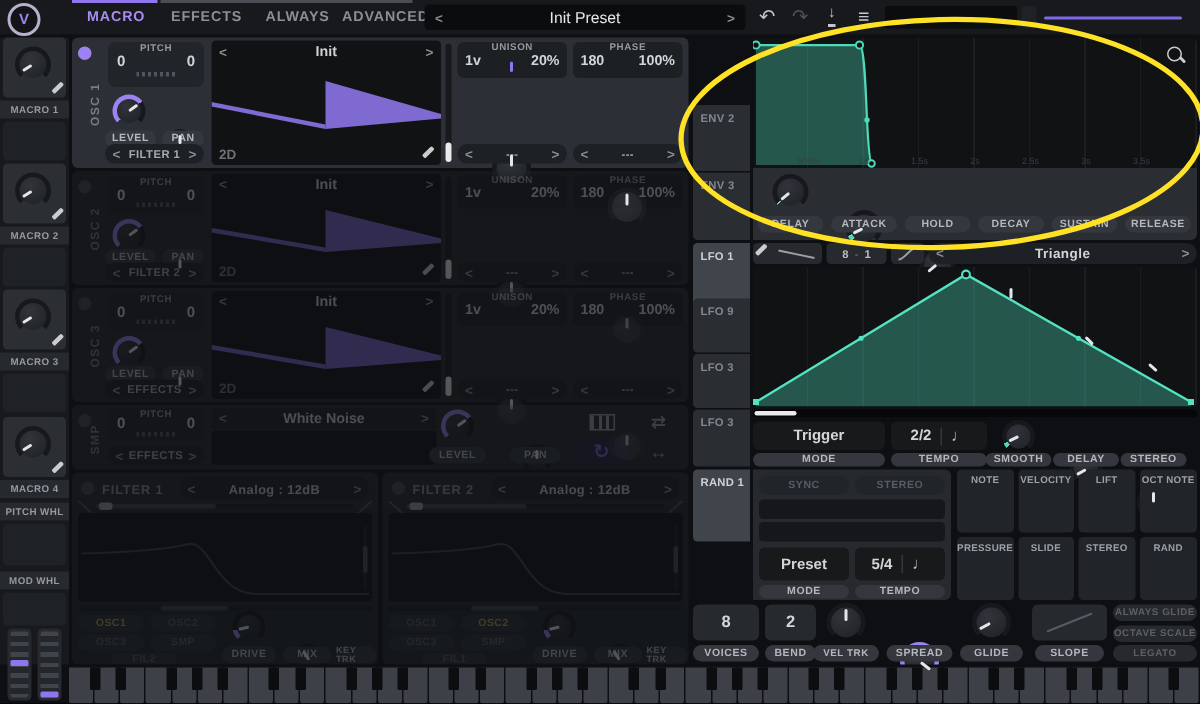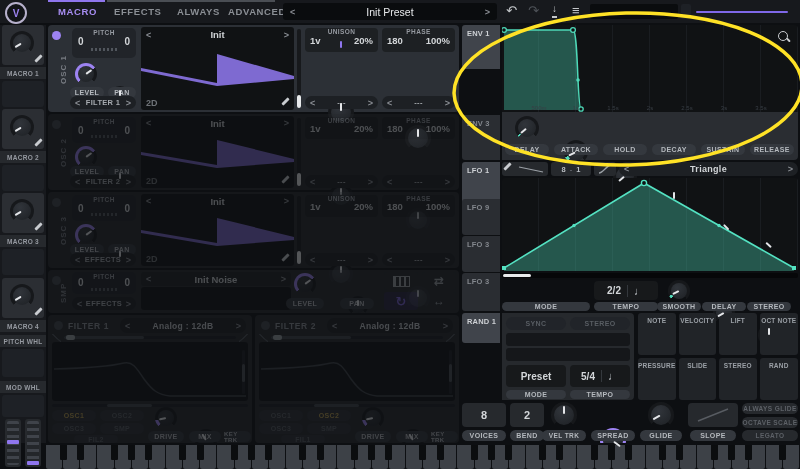--- a/index.html
+++ b/index.html
@@ -404,21 +404,21 @@
         <span class="dots" style="top:16px;"></span>
         <span class="pv" style="right:6px;top:5px;">0</span>
       </div>
       <div class="selpill" style="left:24px;bottom:3px;width:64px;">
         <span class="chev">&lt;</span>
         <span class="selv">EFFECTS</span>
         <span class="chev">&gt;</span>
       </div>
       <div class="display" style="left:93px;top:2px;width:150px;height:14px;background:#1d2023;display:flex;align-items:center;justify-content:space-between;padding:0 5px;box-sizing:border-box;">
         <span class="chev">&lt;</span>
-        <span class="wavetitle">Init Noise</span>
+        <span class="wavetitle">White Noise</span>
         <span class="chev">&gt;</span>
       </div>
       <div class="display" style="left:93px;top:17px;width:150px;height:23px;"></div>
       <div class="knob k22 abs" style="left:246px;top:3px;--v:.7;--c:#9d83f2;">
           <i class="ptr"></i>
         </div>
       <div class="knob plain k20 abs" style="left:300px;top:4px;--v:.5;">
           <i class="ptr"></i>
         </div>
       <div class="pill" style="left:238px;top:28px;width:38px;">LEVEL</div>
@@ -524,21 +524,21 @@
       <div class="knob plain k22 abs" style="left:183px;top:92px;--v:.5;">
           <i class="ptr"></i>
         </div>
       <div class="pill" style="left:100px;top:116px;width:36px;">DRIVE</div>
       <div class="pill" style="left:141px;top:116px;width:32px;">MIX</div>
       <div class="pill" style="left:176px;top:116px;width:27px;font-size:6px;">KEY TRK</div>
     </div>
   </div>
 
   <div class="abs" style="left:462px;top:25px;width:336px;height:135px;">
-    <div class="stab active" style="top:0;height:44px;">ENV 1</div>
+    <div class="stab" style="top:45px;height:44px;">ENV 2</div>
     <div class="stab" style="top:90px;height:45px;">ENV 3</div>
     <div class="display gridbg" style="left:40px;top:0;width:296px;height:87px;border-radius:0 4px 0 0;">
       <svg width="296" height="87" viewBox="0 0 296 87">
         <path d="M2,5 L71,5 C74,5 75,30 76,55 C77,75 78,84 79,84 L79,85 L2,85 Z" fill="rgba(78,217,184,.35)"></path>
         <path d="M2,5 L71,5 C74,5 75,30 76,55 C77,75 78,84 79,84" fill="none" stroke="#4ed9b8" stroke-width="1.5"></path>
         <circle cx="2" cy="5" r="2.4" fill="#101214" stroke="#4ed9b8" stroke-width="1.3"></circle>
         <circle cx="71" cy="5" r="2.4" fill="#101214" stroke="#4ed9b8" stroke-width="1.3"></circle>
         <circle cx="76" cy="55" r="1.8" fill="#4ed9b8"></circle>
         <circle cx="79" cy="84" r="2.2" fill="#101214" stroke="#4ed9b8" stroke-width="1.3"></circle>
       </svg>
@@ -615,20 +615,23 @@
         <circle cx="72" cy="47.5" r="1.7" fill="#54e2c2"></circle>
         <circle cx="217" cy="47.5" r="1.7" fill="#54e2c2"></circle>
         <rect x="0" y="88" width="4" height="4" fill="#54e2c2"></rect>
         <rect x="290" y="88" width="4" height="4" fill="#54e2c2"></rect>
       </svg>
     </div>
     <div class="abs" style="left:40px;top:111px;width:296px;height:5px;background:#060709;border-radius:2px;">
       <div class="abs" style="left:1px;top:1px;width:28px;height:3px;background:#e8eaec;border-radius:2px;"></div>
     </div>
     <div class="abs" style="left:40px;top:118px;width:296px;height:31px;">
+      <div class="modebox" style="left:0;top:1px;width:88px;height:19px;">
+          <span>Trigger</span>
+        </div>
       <div class="pill" style="left:0;top:22px;width:88px;height:9px;">MODE</div>
       <div class="modebox notebox" style="left:92px;top:1px;width:64px;height:19px;">
         <span>2/2</span>
         <span class="notediv"></span>
         <span class="noteg">♩</span>
       </div>
       <div class="pill" style="left:92px;top:22px;width:64px;height:9px;">TEMPO</div>
       <div class="knob k22 abs" style="left: 166px; top: 0px; --v: 0.07;">
           <i class="ptr"></i>
         </div>
@@ -638,21 +641,21 @@
       <div class="knob plain k22 abs" style="left: 256px; top: 0px; --v: 0.5;">
           <i class="ptr"></i>
         </div>
       <div class="pill" style="left:155px;top:22px;width:44px;height:9px;">SMOOTH</div>
       <div class="pill" style="left:200px;top:22px;width:44px;height:9px;">DELAY</div>
       <div class="pill" style="left:245px;top:22px;width:44px;height:9px;">STEREO</div>
     </div>
   </div>
 
   <div class="abs" style="left:462px;top:313px;width:172px;height:87px;">
-    <div class="stab active" style="top:0;height:30px;">RAND 1</div>
+    <div class="stab active" style="top:0;height:48px;">RAND 1</div>
     <div class="abs" style="left:40px;top:0;width:132px;height:87px;background:#26292d;border-radius:0 4px 4px 0;">
       <div class="pill" style="left:4px;top:4px;width:60px;height:13px;color:#585d63;background:#212429;">SYNC</div>
       <div class="pill" style="left:68px;top:4px;width:60px;height:13px;color:#585d63;background:#212429;">STEREO</div>
       <div class="display" style="left:4px;top:20px;width:124px;height:13px;background:#15171a;"></div>
       <div class="display" style="left:4px;top:35px;width:124px;height:13px;background:#15171a;"></div>
       <div class="modebox" style="left:4px;top:52px;width:60px;height:22px;">
           <span>Preset</span>
         </div>
       <div class="pill" style="left:4px;top:77px;width:60px;height:9px;">MODE</div>
       <div class="modebox notebox" style="left:68px;top:52px;width:60px;height:22px;">

